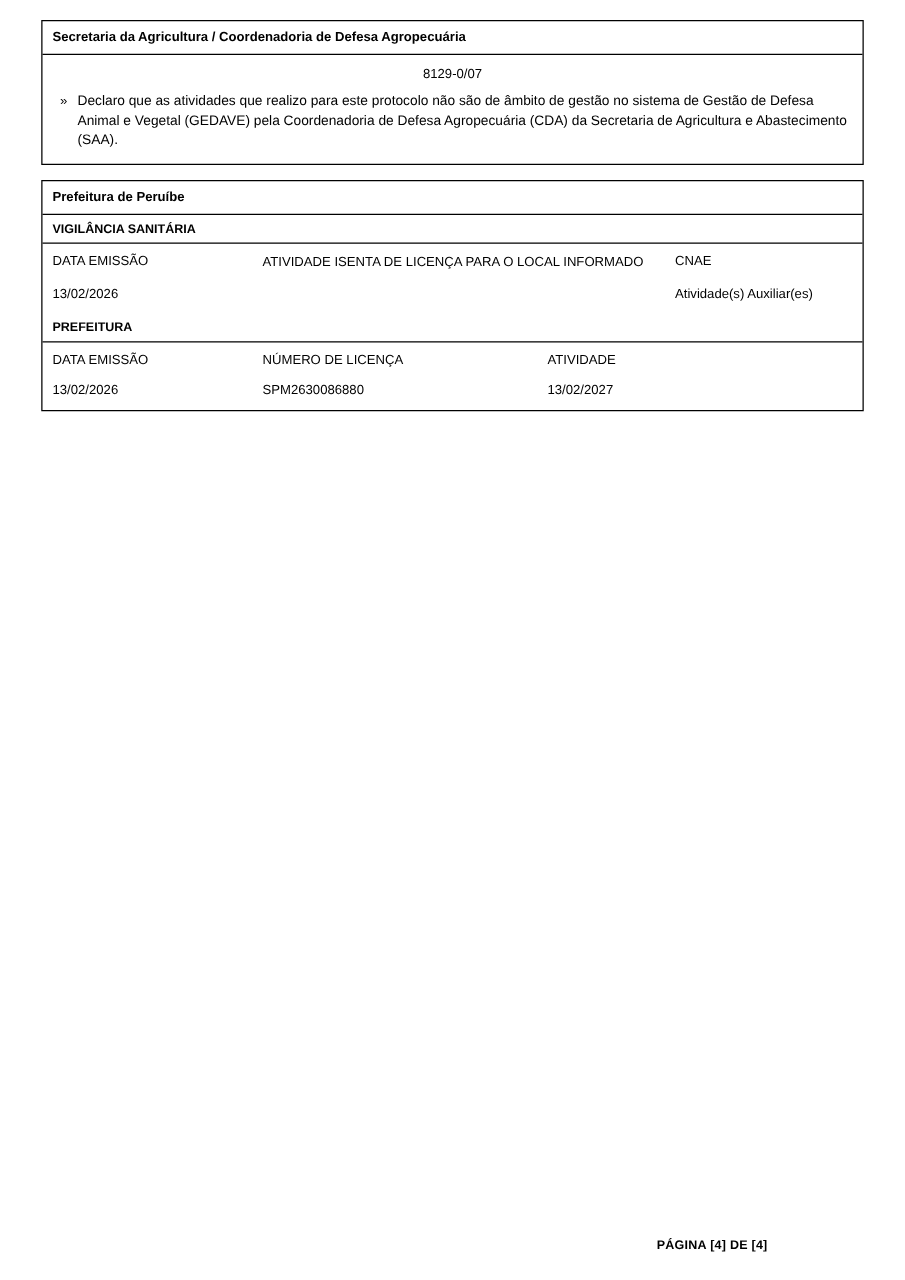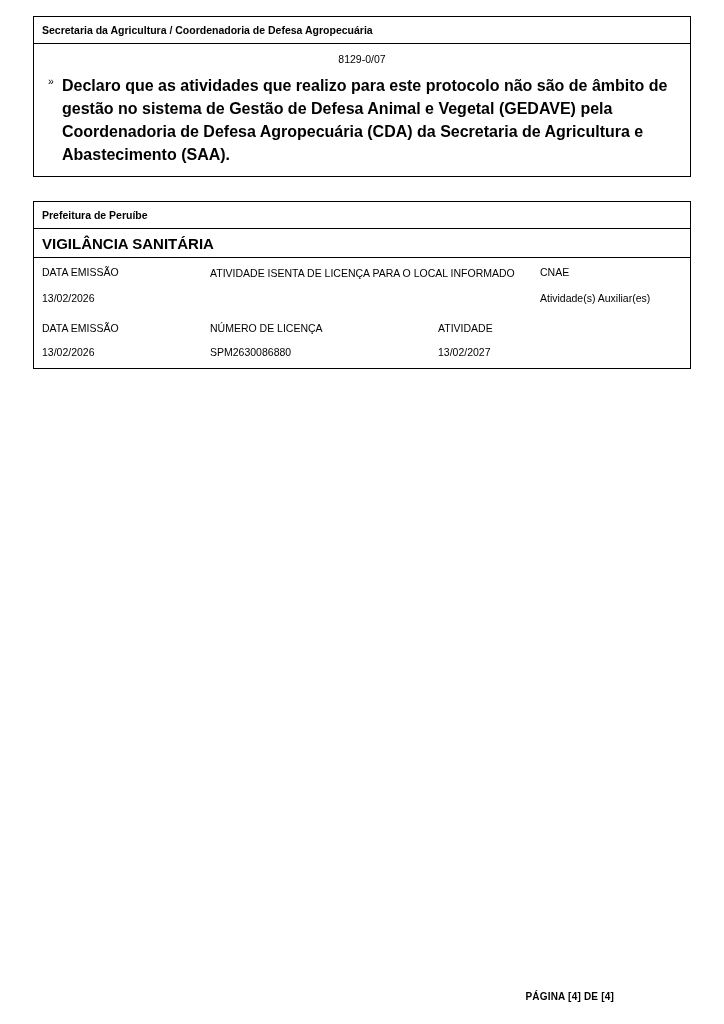--- a/index.html
+++ b/index.html
@@ -54,33 +54,32 @@
     align-items: flex-start;
     padding-left: 6px;
   }
   .bullet-mark {
     font-size: 10.5px;
     line-height: 1.45;
     width: 14px;
     flex: 0 0 14px;
   }
   .bullet-text {
-    font-size: 16px;
+    font-size: 11px;
     line-height: 1.45;
     flex: 1 1 auto;
     padding-right: 4px;
-    font-weight: bold;
   }
 
   
   .box2 {
-    margin-top: 24px;
+    margin-top: 12px;
   }
   .sub-heading {
-    font-size: 15px;
+    font-size: 10px;
     font-weight: bold;
     padding: 6px 8px 5px 8px;
     border-bottom: 1px solid #000;
     margin: 0 0 0 0;
   }
   .row {
     display: flex;
     padding: 8px 8px 6px 8px;
     font-size: 10.5px;
   }
@@ -135,20 +134,21 @@
       <div class="c2">ATIVIDADE ISENTA DE LICENÇA PARA O LOCAL INFORMADO</div>
       <div class="c3">CNAE</div>
     </div>
 
     <div class="row values">
       <div class="c1">13/02/2026</div>
       <div class="c2"></div>
       <div class="c3">Atividade(s) Auxiliar(es)</div>
     </div>
 
+    <div class="sub-heading">PREFEITURA</div>
 
     <div class="row header">
       <div class="r2-c1">DATA EMISSÃO</div>
       <div class="r2-c2">NÚMERO DE LICENÇA</div>
       <div class="r2-c3">ATIVIDADE</div>
     </div>
 
     <div class="row values">
       <div class="r2-c1">13/02/2026</div>
       <div class="r2-c2">SPM2630086880</div>

